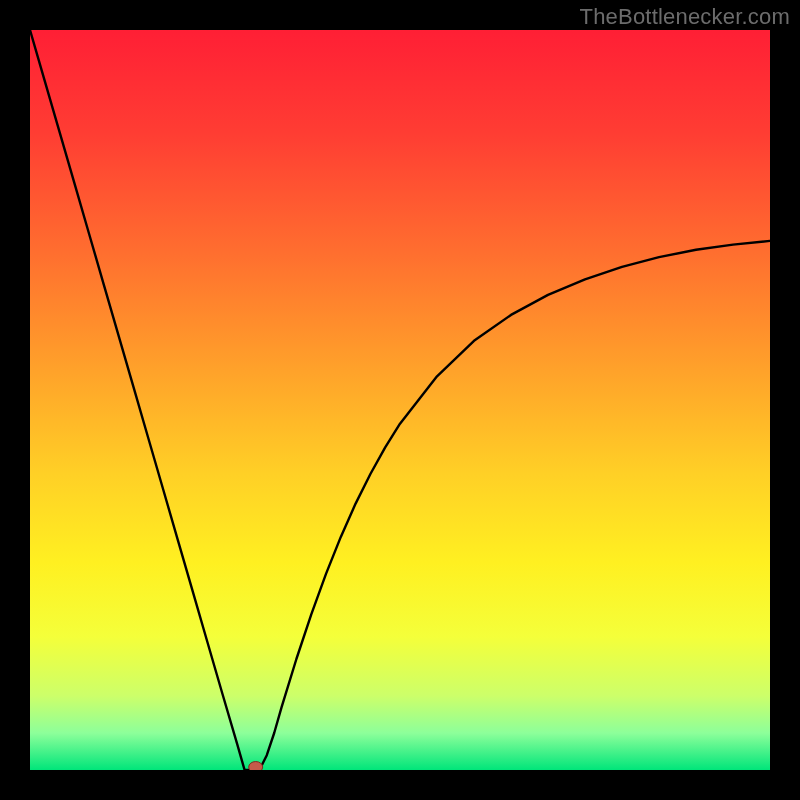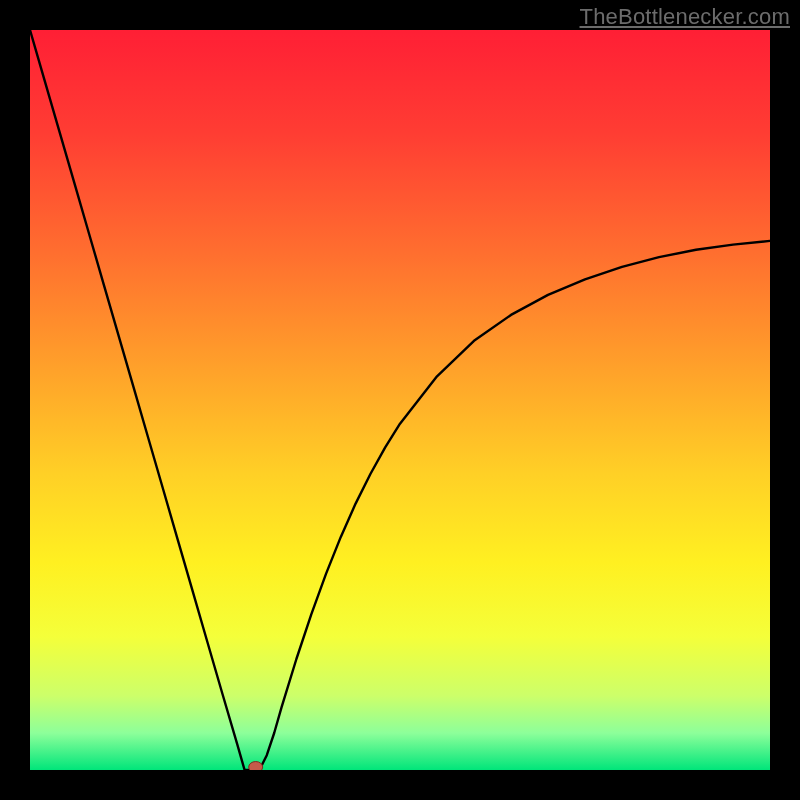--- a/index.html
+++ b/index.html
@@ -27,21 +27,20 @@
     overflow: hidden;
   }
   .watermark {
     position: absolute;
     top: 4px;
     right: 10px;
     font-family: Arial, Helvetica, sans-serif;
     font-size: 22px;
     color: #6c6c6c;
     letter-spacing: 0.2px;
-    text-decoration: underline;
   }
   svg {
     display: block;
   }
 </style>
 </head>
 <body>
 
 <div class="frame">
   <div class="watermark">TheBottlenecker.com</div>

